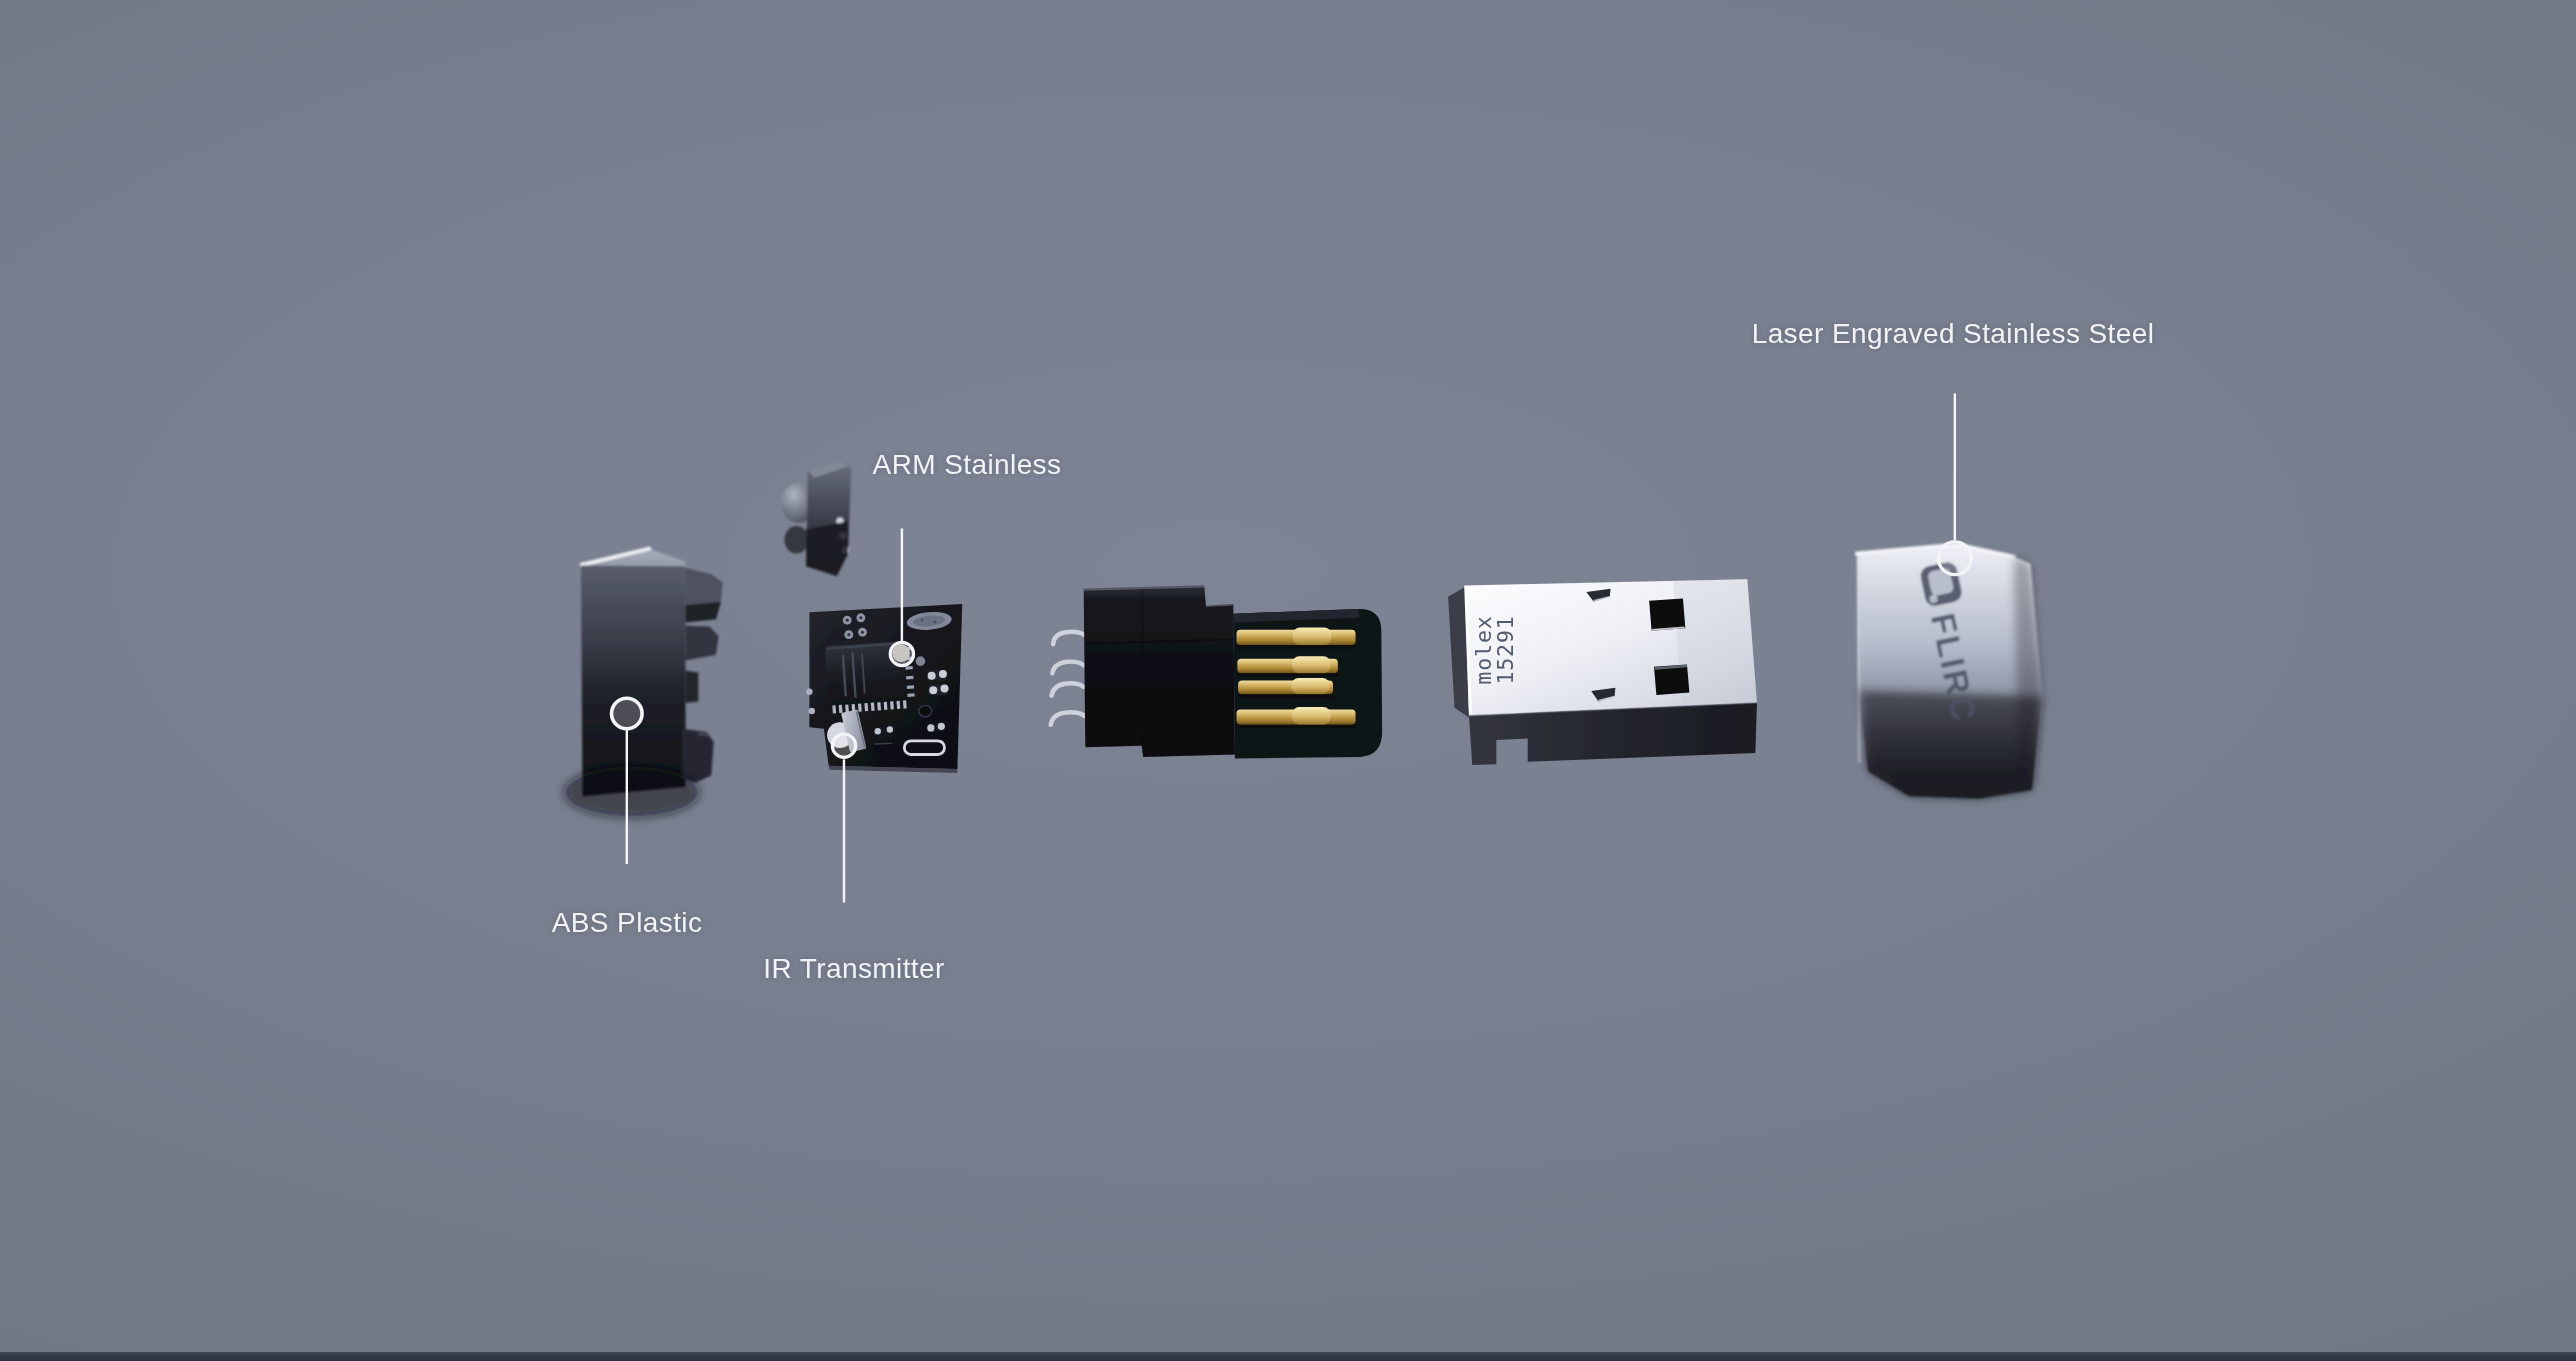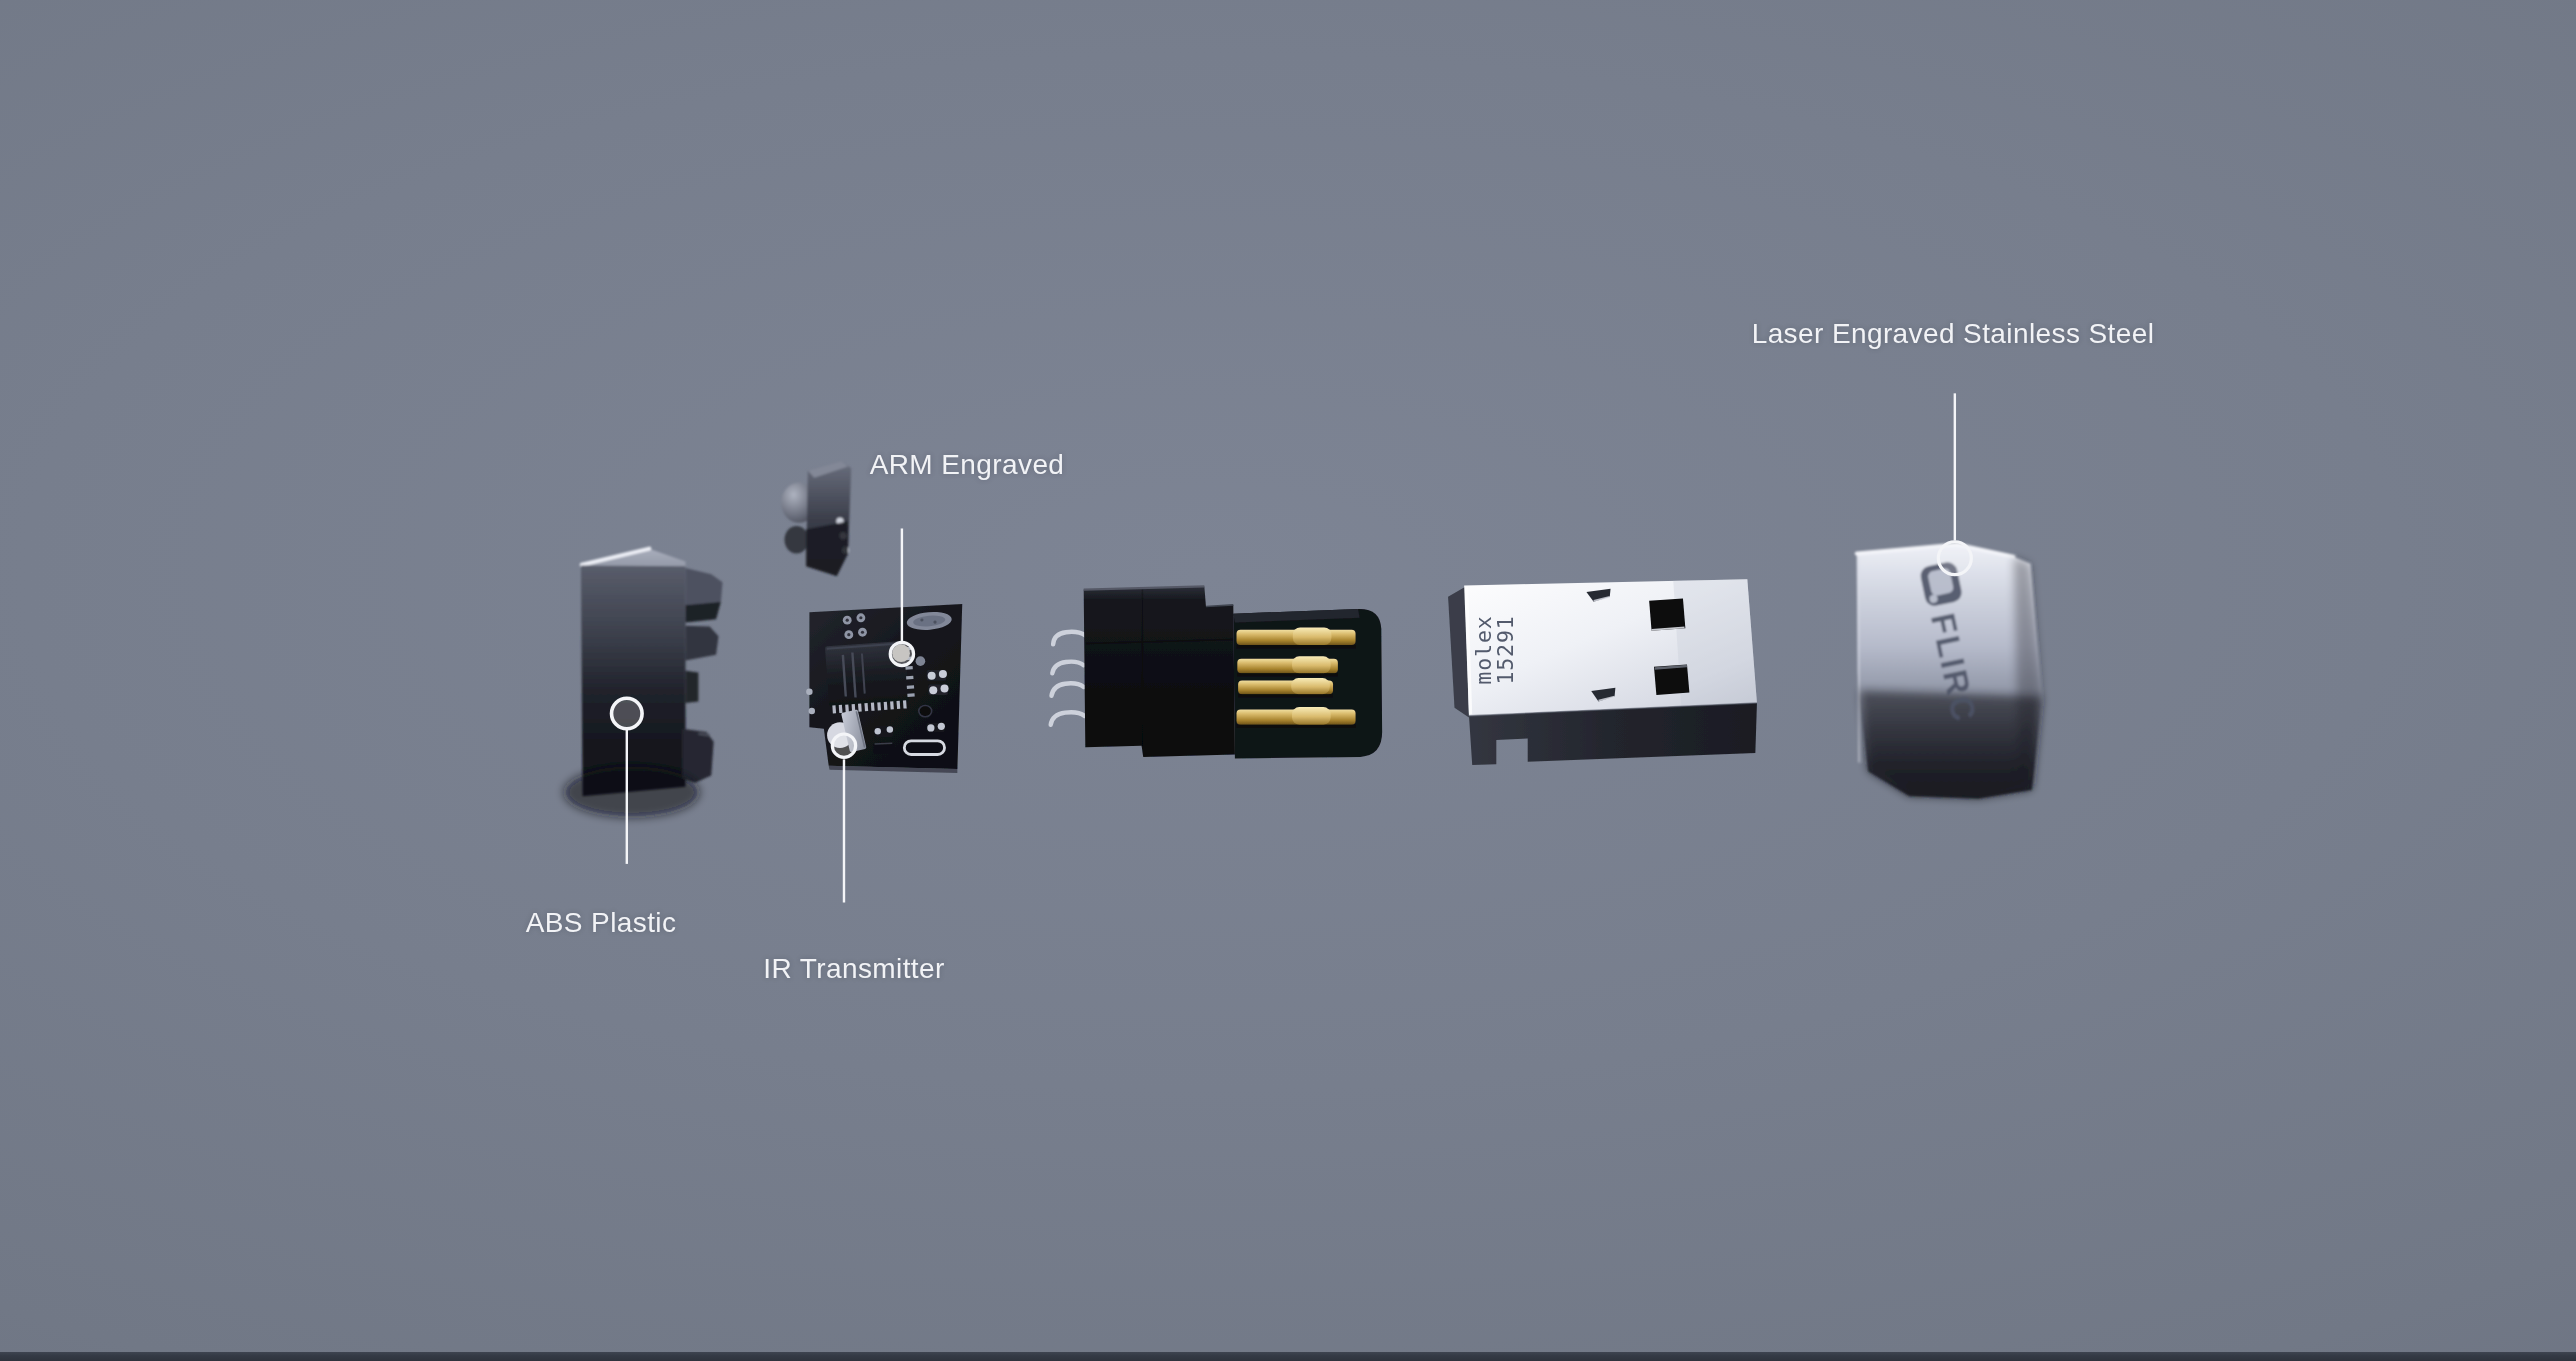--- a/index.html
+++ b/index.html
@@ -290,19 +290,19 @@
       <line x1="1121" y1="657" x2="1121" y2="797" stroke-width="3"></line>
       <line x1="2430" y1="489" x2="2430" y2="672" stroke-width="3"></line>
       <circle cx="779" cy="887" r="19" fill="rgba(255,255,255,0.22)" stroke-width="4.5"></circle>
       <circle cx="1121" cy="813" r="14.5" fill="rgba(255,255,255,0.25)" stroke-width="4"></circle>
       <circle cx="1049" cy="927" r="14.5" fill="rgba(255,255,255,0.25)" stroke-width="4"></circle>
       <circle cx="2430" cy="694" r="20.5" fill="rgba(255,255,255,0.15)" stroke-width="4"></circle>
     </g>
   </svg>
 
   <div class="label" style="left:1953px;top:317px">Laser Engraved Stainless Steel</div>
-  <div class="label" style="left:967px;top:448px">ARM Engraved</div>
-  <div class="label" style="left:601px;top:906px">ABS Plastic</div>
+  <div class="label" style="left:967px;top:448px">ARM Stainless</div>
+  <div class="label" style="left:627px;top:906px">ABS Plastic</div>
   <div class="label" style="left:854px;top:952px">IR Transmitter</div>
 
   <div class="floor-strip"></div>
 </div>
 
 
 </body></html>

